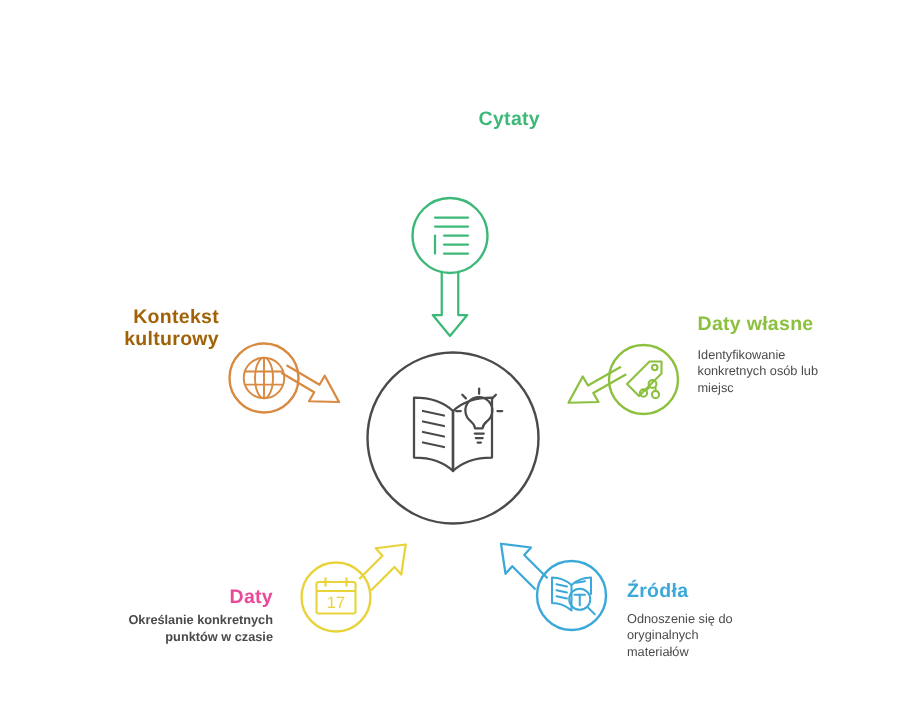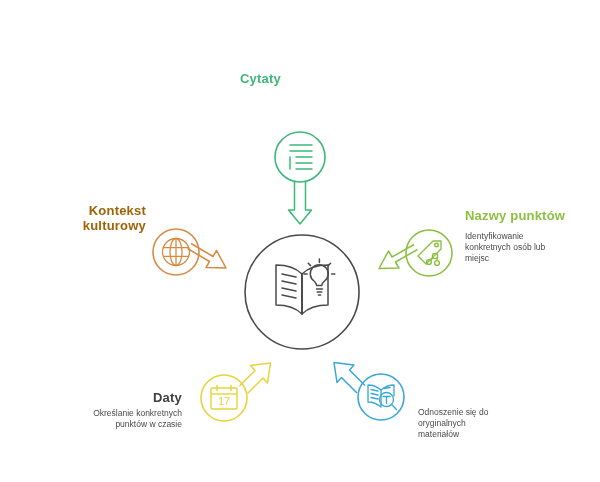--- a/index.html
+++ b/index.html
@@ -24,34 +24,34 @@
   }
   .node-desc{
     position:absolute;
     font-size:8.5px;
     line-height:11px;
     color:#4a4a4a;
     white-space:pre-line;
   }
 
   
-  #t-cytaty{left:240px;top:71px;width:120px;text-align:left;color:#3cb878;}
+  #t-cytaty{left:240px;top:71px;width:120px;text-align:right;color:#3cb878;}
   #d-cytaty{left:238px;top:92px;width:124px;text-align:center;}
 
   
   #t-kontekst{left:26px;top:203px;width:120px;text-align:right;color:#a16207;}
   #d-kontekst{left:26px;top:238px;width:120px;text-align:right;}
 
   
   #t-nazwy{left:465px;top:208px;width:128px;text-align:left;color:#8cc03f;}
   #d-nazwy{left:465px;top:231px;width:122px;text-align:left;}
 
   
-  #t-daty{left:66px;top:390px;width:116px;text-align:right;color:#404040;}
-  #d-daty{left:56px;top:408px;width:126px;text-align:right;}
+  #t-daty{left:66px;top:390px;width:116px;text-align:right;color:#ec4899;}
+  #d-daty{left:56px;top:408px;width:126px;text-align:right;font-weight:bold;}
 
   
   #t-zrodla{left:418px;top:386px;width:120px;text-align:left;color:#3aa8d8;}
   #d-zrodla{left:418px;top:407px;width:122px;text-align:left;}
 </style>
 </head>
 <body>
 
 <div id="stage">
 
@@ -174,27 +174,28 @@
     </g>
   </svg>
 
   <div class="layer">
 
     <div class="node-title" id="t-cytaty">Cytaty</div>
 
     <div class="node-title" id="t-kontekst">Kontekst
 kulturowy</div>
 
-    <div class="node-title" id="t-nazwy">Nazwy punktów</div>
+    <div class="node-title" id="t-nazwy">Daty własne</div>
     <div class="node-desc" id="d-nazwy">Identyfikowanie
 konkretnych osób lub
 miejsc</div>
 
     <div class="node-title" id="t-daty">Daty</div>
     <div class="node-desc" id="d-daty">Określanie konkretnych
 punktów w czasie</div>
 
+    <div class="node-title" id="t-zrodla">Źródła</div>
     <div class="node-desc" id="d-zrodla">Odnoszenie się do
 oryginalnych
 materiałów</div>
   </div>
 
 </div>
 
 </body></html>

